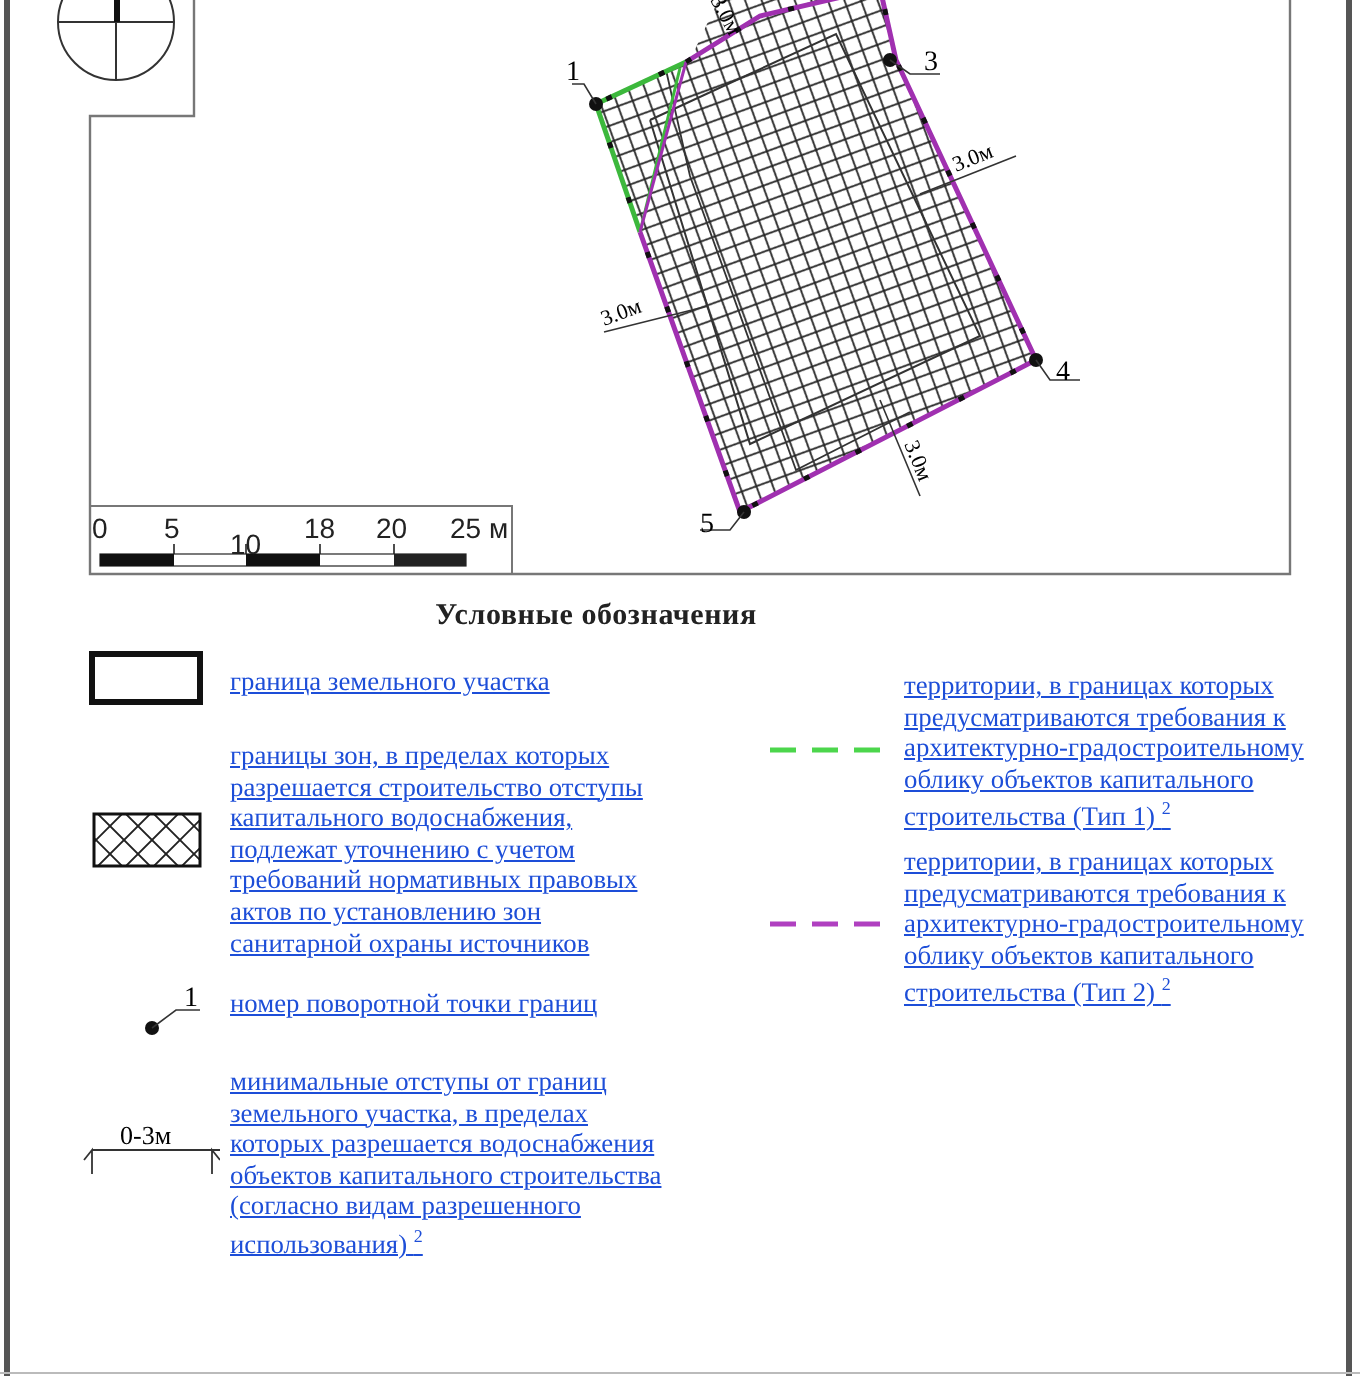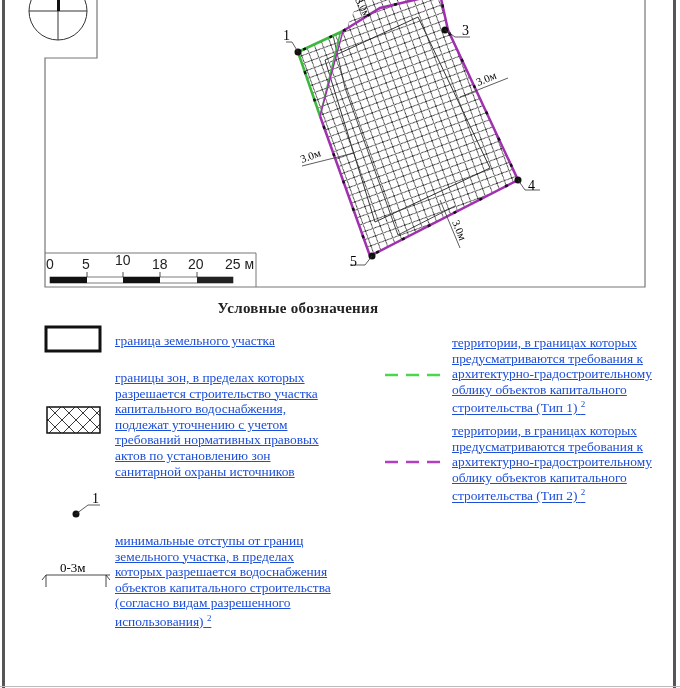--- a/index.html
+++ b/index.html
@@ -103,21 +103,21 @@
     <rect x="197" y="277" width="36" height="6" fill="#222"></rect>
     <line x1="87" y1="272" x2="87" y2="277" stroke="#222" stroke-width="0.8"></line>
     <line x1="123" y1="272" x2="123" y2="277" stroke="#222" stroke-width="0.8"></line>
     <line x1="160" y1="272" x2="160" y2="277" stroke="#222" stroke-width="0.8"></line>
     <line x1="197" y1="272" x2="197" y2="277" stroke="#222" stroke-width="0.8"></line>
   </g>
 </svg>
 
 <span class="scale-lbl" style="left:46px;top:256px;">0</span>
 <span class="scale-lbl" style="left:82px;top:256px;">5</span>
-<span class="scale-lbl" style="left:115px;top:252px;">10</span>
+<span class="scale-lbl" style="left:115px;top:264px;">10</span>
 <span class="scale-lbl" style="left:152px;top:256px;">18</span>
 <span class="scale-lbl" style="left:188px;top:256px;">20</span>
 <span class="scale-lbl" style="left:225px;top:256px;">25 м</span>
 
 <div class="legend-title">Условные обозначения</div>
 
 <svg style="position:absolute;left:44px;top:325px;" width="60" height="30">
   <rect x="2" y="2" width="54" height="24" fill="#fff" stroke="#111" stroke-width="3"></rect>
 </svg>
 <div class="leg-text" style="left:115px;top:333px;">
@@ -131,34 +131,35 @@
       </clipPath>
     </defs>
   <g clip-path="url(#lc)" stroke="#222" stroke-width="0.9">
     <path d="M-10,2 L16,28 M4,2 L30,28 M18,2 L44,28 M32,2 L58,28 M46,2 L72,28"></path>
     <path d="M-10,28 L16,2 M4,28 L30,2 M18,28 L44,2 M32,28 L58,2 M46,28 L72,2"></path>
   </g>
   <rect x="2" y="2" width="53" height="26" fill="none" stroke="#111" stroke-width="1.5"></rect>
 </svg>
 <div class="leg-text" style="left:115px;top:370px;">
   <div>границы зон, в пределах которых</div>
-  <div>разрешается строительство участка</div>
+  <div>разрешается строительство отступы</div>
   <div>капитального водоснабжения,</div>
   <div>подлежат уточнению с учетом</div>
   <div>требований нормативных правовых</div>
   <div>актов по установлению зон</div>
   <div>санитарной охраны источников</div>
 </div>
 
 <svg style="position:absolute;left:70px;top:490px;" width="40" height="30">
   <circle cx="6" cy="24" r="3.5" fill="#111"></circle>
   <polyline points="6,24 18,15 30,15" fill="none" stroke="#333" stroke-width="0.8"></polyline>
   <text x="22" y="13" font-size="14">1</text>
 </svg>
 <div class="leg-text" style="left:115px;top:494px;">
+  <div>номер поворотной точки границ</div>
 </div>
 
 <svg style="position:absolute;left:40px;top:560px;" width="70" height="30">
   <polyline points="2,20 6,15 6,27" fill="none" stroke="#333" stroke-width="0.9"></polyline>
   <line x1="6" y1="15" x2="70" y2="15" stroke="#333" stroke-width="0.9"></line>
   <polyline points="70,20 66,15 66,27" fill="none" stroke="#333" stroke-width="0.9"></polyline>
   <text x="20" y="12" font-size="13">0-3м</text>
 </svg>
 <div class="leg-text" style="left:115px;top:533px;">
   <div>минимальные отступы от границ</div>

